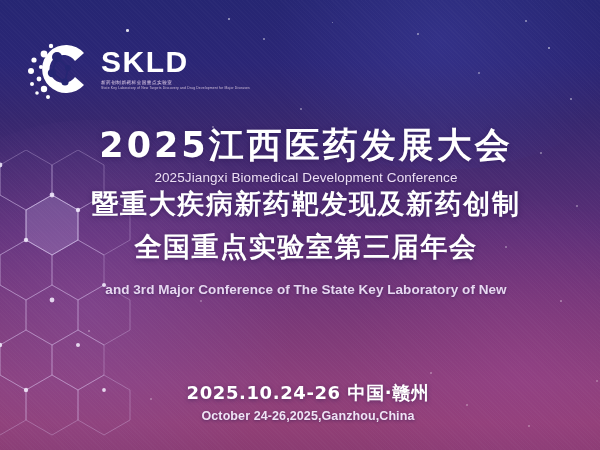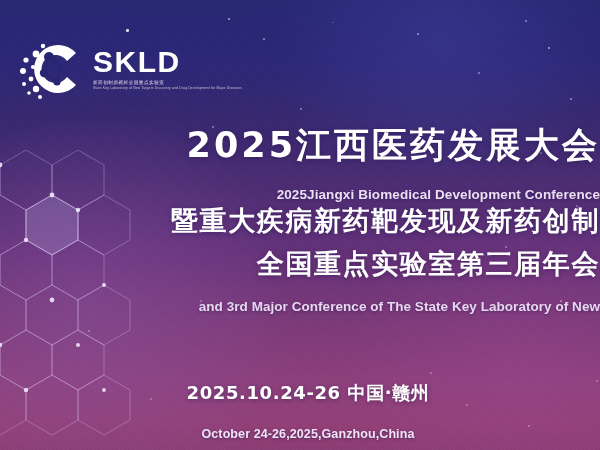--- a/index.html
+++ b/index.html
@@ -86,21 +86,21 @@
   .dots { position: absolute; inset: 0; pointer-events: none; }
   .dot {
     position: absolute;
     border-radius: 50%;
     background: #ffffff;
   }
 
   
   .logo {
     position: absolute;
-    left: 16px; top: 33px;
+    left: 24px; top: 33px;
     display: flex;
     align-items: center;
     gap: 5px;
   }
   .logo-mark { width: 72px; height: 72px; flex: none; }
   .logo-text { display: flex; flex-direction: column; justify-content: center; }
   .logo-word {
     font-size: 30px;
     font-weight: 700;
     color: #ffffff;
@@ -124,38 +124,38 @@
     line-height: 1.3;
     white-space: nowrap;
     font-family: "Liberation Sans", sans-serif;
   }
 
   
   .headline {
     position: absolute;
     left: 12px; right: 0;
     top: 126px;
-    text-align: right;
+    text-align: center;
     pointer-events: none;
   }
   .t-main-cn {
     font-size: 35px;
     font-weight: 700;
     color: #ffffff;
     letter-spacing: 3px;
     line-height: 1.12;
     font-family: "DejaVu Sans", sans-serif;
     text-shadow: 0 1px 5px rgba(40,20,80,0.55);
   }
   .t-main-en {
     font-size: 13.5px;
-    font-weight: 700;
+    font-weight: 400;
     color: #ecdff4;
     letter-spacing: 0.1px;
-    margin-top: 22px;
+    margin-top: 5px;
     font-family: "Liberation Sans", sans-serif;
     text-shadow: 0 1px 3px rgba(40,20,80,0.5);
   }
   .t-sub-cn {
     font-size: 27px;
     font-weight: 700;
     color: #ffffff;
     letter-spacing: 1.6px;
     line-height: 1.42;
     font-family: "DejaVu Sans", sans-serif;
@@ -187,21 +187,21 @@
     color: #ffffff;
     letter-spacing: 0.6px;
     font-family: "DejaVu Sans", sans-serif;
     text-shadow: 0 1px 4px rgba(40,20,80,0.5);
   }
   .d-en {
     font-size: 12.5px;
     font-weight: 700;
     color: #f0e4f5;
     letter-spacing: 0.1px;
-    margin-top: 22px;
+    margin-top: 4px;
     font-family: "Liberation Sans", sans-serif;
     text-shadow: 0 1px 3px rgba(40,20,80,0.5);
   }
 </style>
 </head>
 <body>
 
 <div id="poster">
 
   <div class="glow-c"></div>

